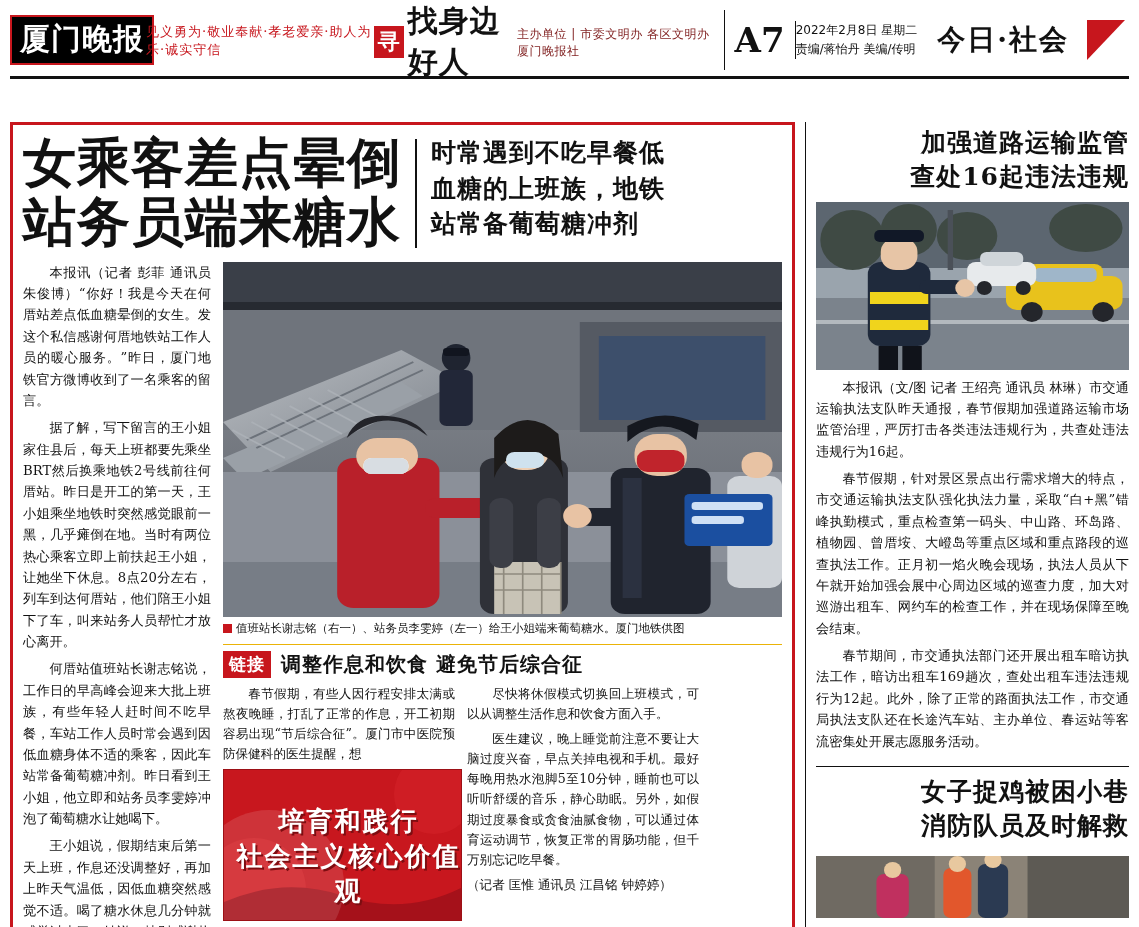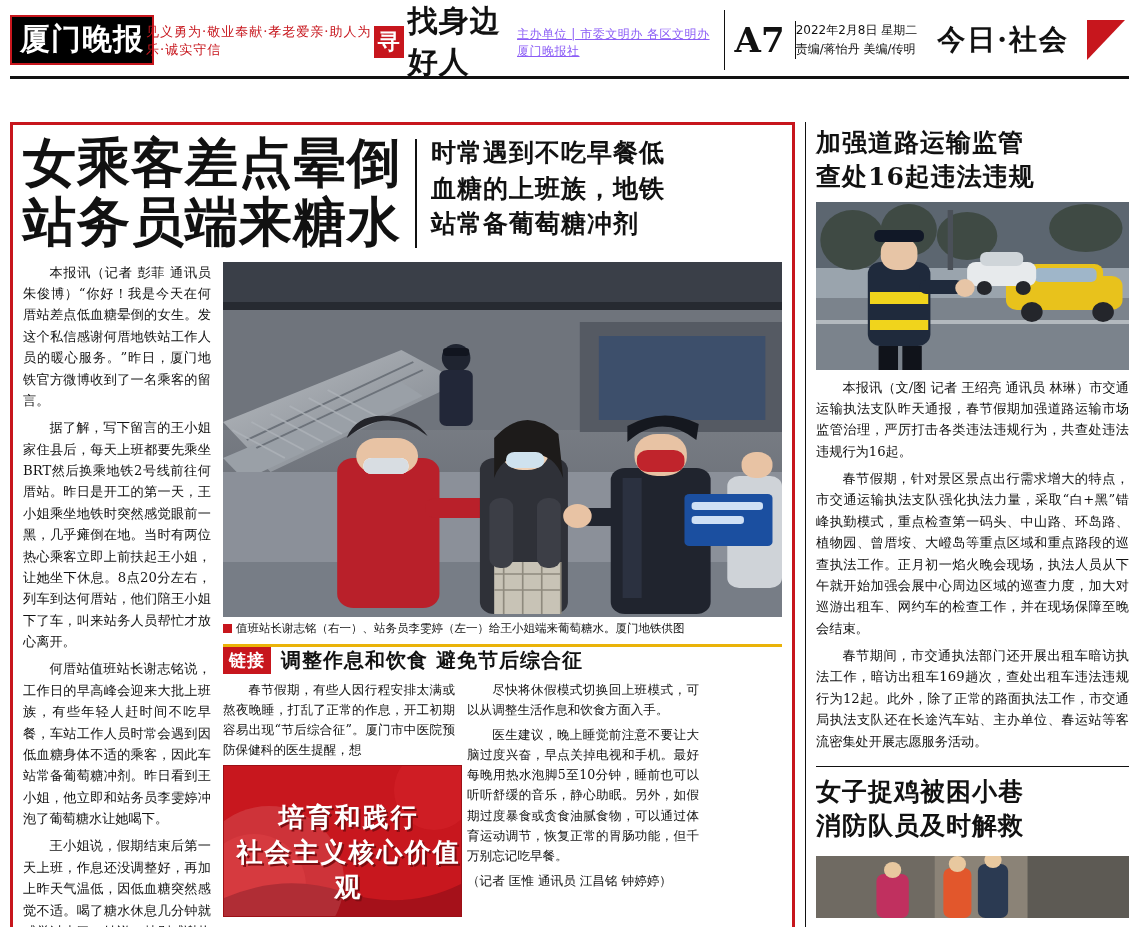--- a/index.html
+++ b/index.html
@@ -20,21 +20,21 @@
   .mh-slogan{font-size:13px;color:#c7161d;letter-spacing:1px;font-family:"DejaVu Serif","Liberation Serif",serif;}
   .mh-title-row{display:flex;align-items:center;gap:4px;margin-top:1px;}
   .mh-seek{
     background:#c7161d;color:#fff;font-size:22px;font-weight:bold;padding:1px 4px;
     font-family:"DejaVu Serif","Liberation Serif",serif;
   }
   .mh-bigtitle{
     font-size:30px;font-weight:bold;color:#111;letter-spacing:1px;
     font-family:"DejaVu Serif","Liberation Serif",serif;
   }
-  .mh-sub{font-size:12px;margin-top:3px;color:#8b5cf6;letter-spacing:.5px;text-decoration:underline;}
+  .mh-sub{font-size:12px;margin-top:3px;color:#7f1d1d;letter-spacing:.5px;}
   .mh-divider{width:1px;background:#111;margin:6px 10px;}
   .mh-right{display:flex;align-items:center;gap:10px;padding-right:4px;}
   .page-no{font-size:34px;font-family:"DejaVu Serif","Liberation Serif",serif;font-weight:bold;}
   .date-block{font-size:12px;line-height:1.55;border-left:1px solid #111;padding-left:0;}
   .today-box{
     font-size:28px;font-weight:bold;font-family:"DejaVu Serif","Liberation Serif",serif;
     letter-spacing:2px;padding-left:10px;
   }
   .red-tri{
     width:0;height:0;border-left:38px solid #c7161d;border-bottom:40px solid transparent;
@@ -70,21 +70,21 @@
   .photo-area{flex:1;margin-left:12px;display:flex;flex-direction:column;}
   .photo{
     height:355px;position:relative;overflow:hidden;background:#2b2f3a;
   }
   .caption{
     font-size:11.5px;margin-top:4px;display:flex;align-items:flex-start;gap:4px;
     font-family:"DejaVu Serif","Liberation Serif",serif;
   }
   .cap-sq{width:9px;height:9px;background:#c7161d;margin-top:3px;flex:none;}
   
-  .linkbox{margin-top:8px;border-top:3px solid #eab308;}
+  .linkbox{margin-top:8px;border-top:1px solid #eab308;padding-top:6px;}
   .linkhead{display:flex;align-items:center;gap:10px;}
   .link-tag{
     background:#c7161d;color:#fff;font-weight:bold;font-size:17px;padding:2px 6px;
     font-family:"DejaVu Serif","Liberation Serif",serif;letter-spacing:1px;
   }
   .link-title{
     font-size:20px;font-weight:bold;font-family:"DejaVu Serif","Liberation Serif",serif;letter-spacing:1px;
   }
   .linkbody{display:flex;margin-top:6px;gap:12px;}
   .linkcol{width:232px;font-size:12.6px;line-height:1.6;text-align:justify;font-family:"DejaVu Serif","Liberation Serif",serif;}
@@ -96,21 +96,21 @@
   }
   .poster .ptxt{
     position:absolute;left:12px;right:0;top:34px;text-align:center;color:#fff;font-weight:bold;
     font-family:"DejaVu Serif","Liberation Serif",serif;font-size:26px;line-height:1.35;letter-spacing:2px;
     text-shadow:2px 2px 0 #7d0d11;
   }
   .poster .pglow{position:absolute;left:-30px;bottom:-40px;width:150px;height:150px;border-radius:50%;background:rgba(255,255,255,.12);}
   
   .r-head{
     font-family:"DejaVu Serif","Liberation Serif",serif;font-weight:bold;font-size:25px;
-    line-height:1.35;text-align:left;letter-spacing:1px;margin:4px 0 8px 0;
+    line-height:1.35;text-align:right;letter-spacing:1px;margin:4px 0 8px 0;
   }
   .r-photo{height:168px;background:#4a4f57;position:relative;overflow:hidden;}
   .r-text{font-size:13.2px;line-height:1.62;text-align:justify;margin-top:7px;font-family:"DejaVu Serif","Liberation Serif",serif;}
   .r-text p{margin:0 0 6px 0;text-indent:2em;}
   .r-divider{height:1px;background:#111;margin:8px 0 4px 0;}
   .r-photo2{height:62px;background:#6b6256;position:relative;overflow:hidden;margin-top:6px;}
 </style>
 </head>
 <body>
 

